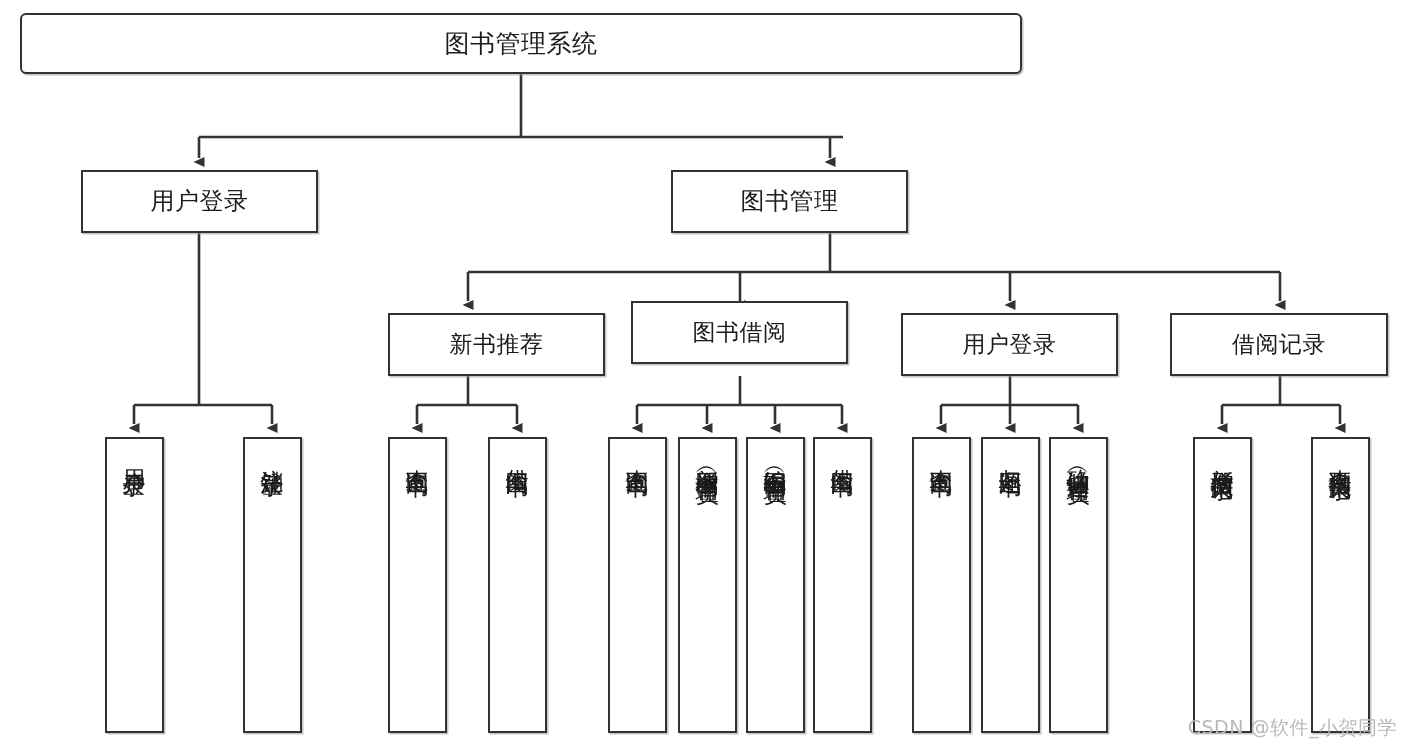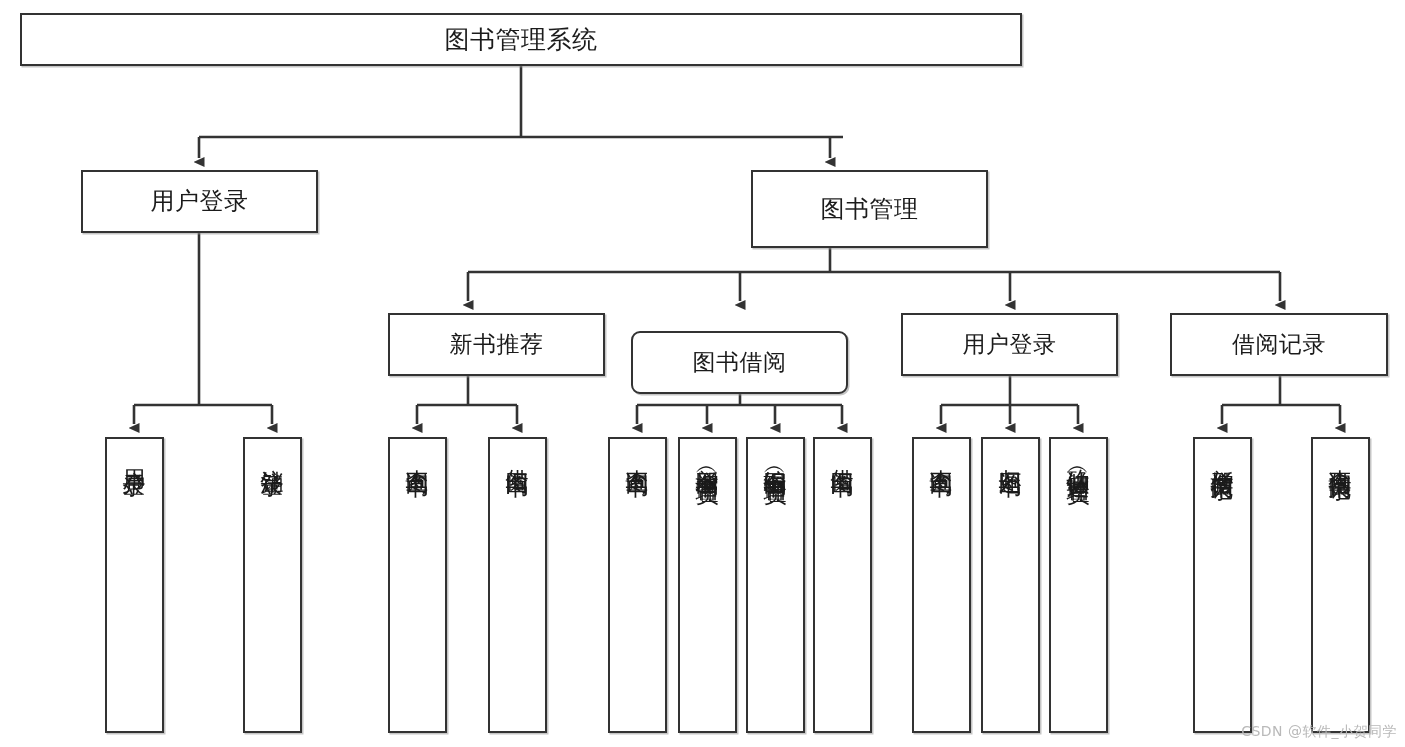--- a/index.html
+++ b/index.html
@@ -53,21 +53,21 @@
     text-orientation: upright;
     font-size: 23px;
     line-height: 1.22;
     letter-spacing: 2px;
     white-space: nowrap;
   }
   .watermark {
     position: absolute;
     right: 8px;
     bottom: 6px;
-    font-size: 14px;
+    font-size: 19px;
     color: #b9b9b9;
     letter-spacing: 0.5px;
     white-space: nowrap;
   }
 </style>
 </head>
 <body>
 
 <div id="canvas">
 
@@ -114,35 +114,35 @@
       <path d="M1010,405 L1010,424" marker-end="url(#arrow)"></path>
       <path d="M1078,405 L1078,424" marker-end="url(#arrow)"></path>
 
       <path d="M1280,376 L1280,405"></path>
       <path d="M1222,405 L1340,405"></path>
       <path d="M1222,405 L1222,424" marker-end="url(#arrow)"></path>
       <path d="M1340,405 L1340,424" marker-end="url(#arrow)"></path>
     </g>
   </svg>
 
-  <div class="node root" style="left:20px; top:13px; width:1002px; height:53px;">
+  <div class="node root" style="left:20px; top:13px; width:1002px; height:61px;border-radius:6px;">
     <span class="label">图书管理系统</span>
   </div>
 
   <div class="node lvl1" style="left:81px; top:170px; width:237px; height:63px;">
     <span class="label">用户登录</span>
   </div>
-  <div class="node lvl1" style="left:751px; top:170px; width:237px; height:78px;">
+  <div class="node lvl1" style="left:671px; top:170px; width:237px; height:63px;">
     <span class="label">图书管理</span>
   </div>
 
   <div class="node lvl2" style="left:360px; top:313px; width:217px; height:63px;margin-left:28px;">
     <span class="label">新书推荐</span>
   </div>
-  <div class="node lvl2" style="left:631px; top:331px; width:217px; height:63px;border-radius:9px;">
+  <div class="node lvl2" style="left:631px; top:301px; width:217px; height:63px;">
     <span class="label">图书借阅</span>
   </div>
   <div class="node lvl2" style="left:901px; top:313px; width:217px; height:63px;">
     <span class="label">用户登录</span>
   </div>
   <div class="node lvl2" style="left:1170px; top:313px; width:218px; height:63px;">
     <span class="label">借阅记录</span>
   </div>
 
   <div class="node leaf" style="left:105px; top:437px; width:59px; height:296px;">

